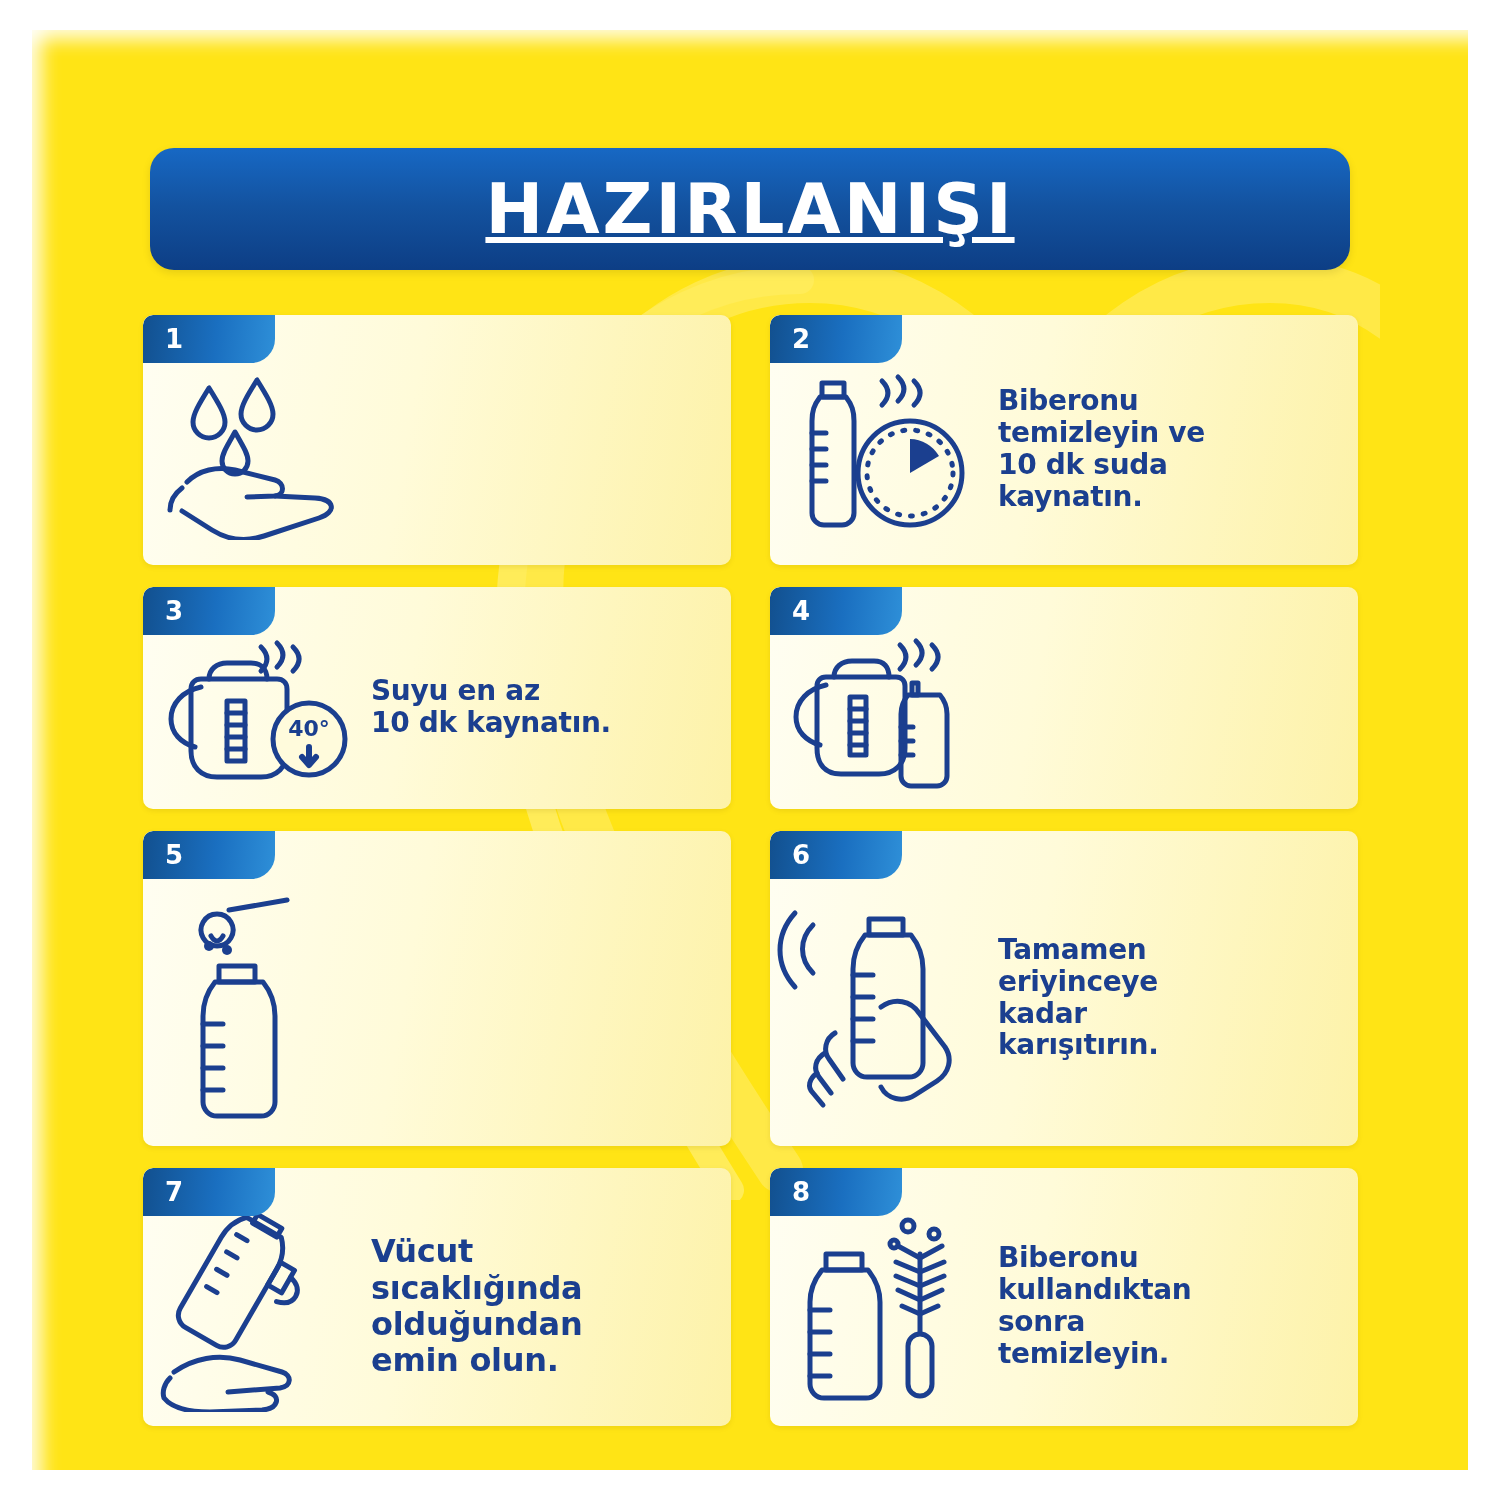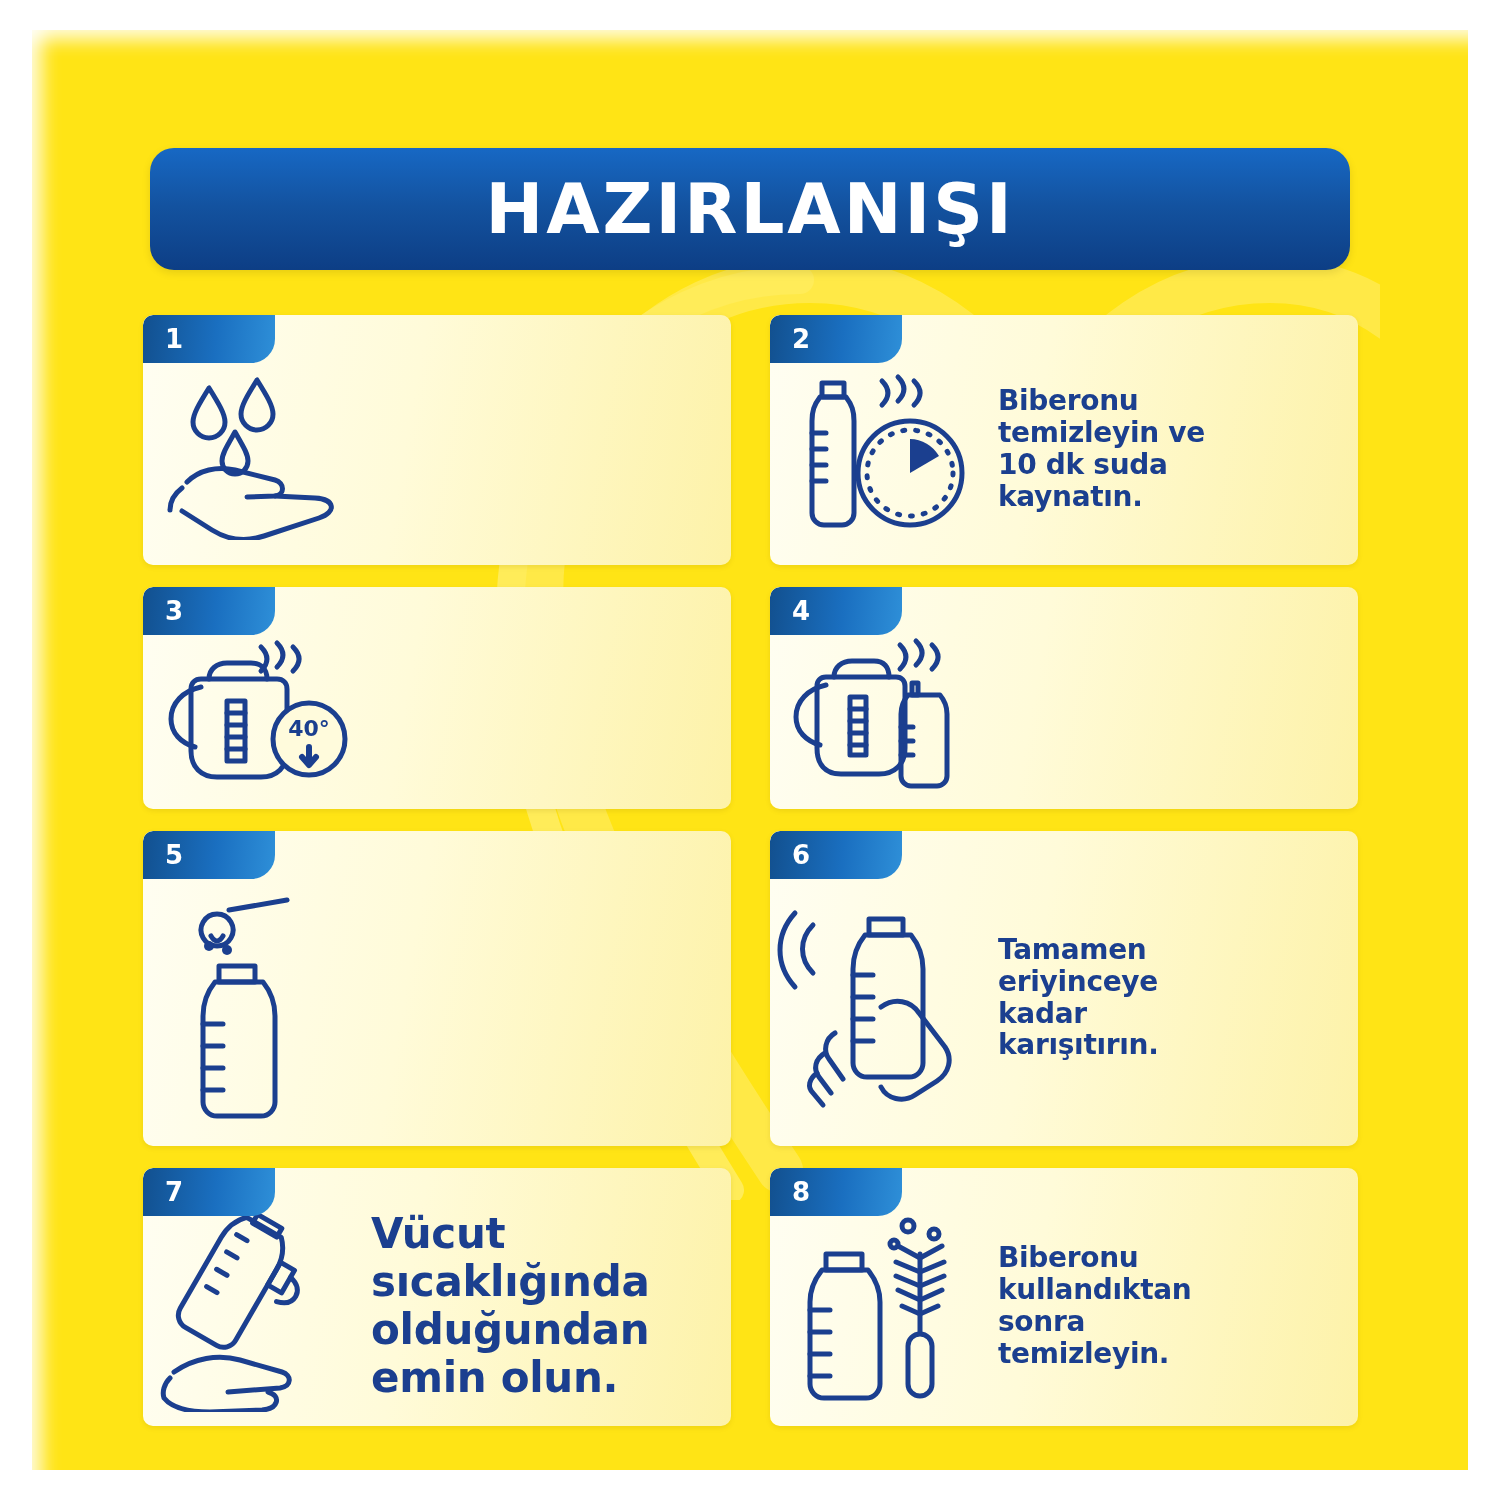--- a/index.html
+++ b/index.html
@@ -58,20 +58,21 @@
     align-items: center;
     justify-content: center;
   }
   .banner-title {
     color: #ffffff;
     font-size: 69px;
     font-weight: bold;
     letter-spacing: 3px;
     line-height: 1;
     font-family: "DejaVu Sans", "Liberation Sans", sans-serif;
+    text-decoration: underline;
   }
 
   .grid {
     position: absolute;
     left: 143px;
     top: 315px;
     width: 1215px;
     display: grid;
     grid-template-columns: 588px 588px;
     column-gap: 39px;
@@ -127,21 +128,21 @@
     color: #1b3f8f;
     font-size: 28px;
     font-weight: bold;
     line-height: 1.14;
     padding-right: 18px;
     padding-top: 18px;
     letter-spacing: -0.3px;
     white-space: pre-line;
     font-family: "DejaVu Sans", "Liberation Sans", sans-serif;
   }
-  .step-text.small { font-size: 42px; }
+  .step-text.small { font-size: 32px; }
 </style>
 </head>
 <body>
 
 <div class="poster">
 
   <svg class="watermark" viewBox="0 0 900 1120" xmlns="http://www.w3.org/2000/svg">
     <path d="M300 1090 C 160 880 60 700 60 520 C 60 330 180 200 330 200 C 430 200 510 260 560 350 C 610 260 690 200 790 200 C 900 200 980 280 1010 390" fill="none" stroke="#FFEF7A" stroke-width="46" stroke-linecap="round"></path>
     <path d="M250 1110 C 120 900 30 720 30 540 C 30 340 160 200 320 200" fill="none" stroke="#FFF49C" stroke-width="28" stroke-linecap="round"></path>
   </svg>
@@ -193,20 +194,22 @@
           <path d="M44 56 c-18 4 -30 16 -30 32 c0 14 10 24 24 28"></path>
           <path d="M52 48 c0 -10 8 -16 18 -16 h24 c10 0 16 6 16 16"></path>
           <path d="M70 70 h18 v60 h-18z"></path>
           <path d="M70 82 h18 M70 94 h18 M70 106 h18 M70 118 h18"></path>
           <path d="M104 16 c8 8 8 16 0 24 M120 12 c8 8 8 16 0 24 M136 16 c8 8 8 16 0 24"></path>
           <circle cx="152" cy="108" r="36" fill="#FFFBDC"></circle>
           <text x="152" y="105" font-family="DejaVu Sans, sans-serif" font-size="22" font-weight="bold" fill="#1B3F8F" stroke="none" text-anchor="middle">40°</text>
           <path d="M152 116 v16 M145 126 l7 8 l7 -8" stroke-width="6"></path>
         </svg>
       </div>
+      <div class="step-text">Suyu en az
+10 dk kaynatın.</div>
     </div>
 
     <div class="step h2">
       <div class="badge">4</div>
       <div class="icon-box">
         <svg width="205" height="165" viewBox="0 0 205 165" fill="none" stroke="#1B3F8F" stroke-width="5" stroke-linecap="round" stroke-linejoin="round">
           <path d="M44 46 h70 c6 0 9 4 9 9 v62 c0 16 -10 26 -26 26 h-38 c-16 0 -24 -10 -24 -26 v-62 c0 -5 3 -9 9 -9z"></path>
           <path d="M44 54 c-18 4 -30 16 -30 32 c0 14 10 24 24 28"></path>
           <path d="M52 46 c0 -10 8 -16 18 -16 h22 c10 0 15 6 15 16"></path>
           <path d="M68 66 h16 v58 h-16z"></path>

